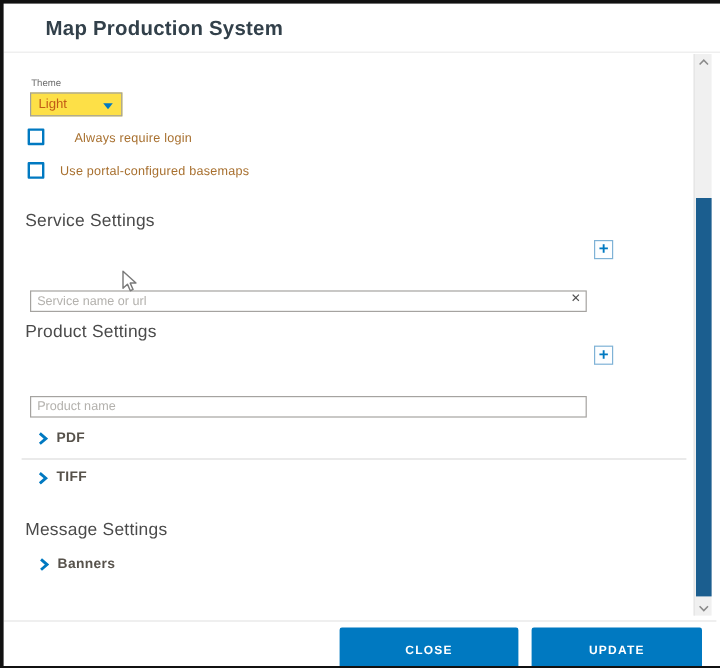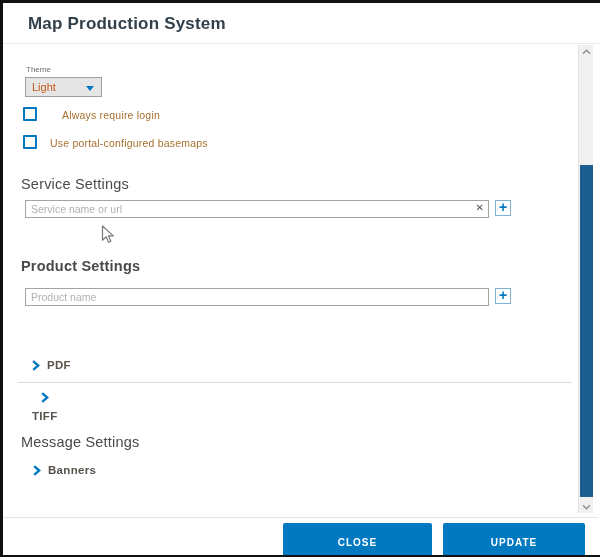--- a/index.html
+++ b/index.html
@@ -4,53 +4,53 @@
 <style>
   html,body{margin:0;padding:0;background:#fff;}
   *{box-sizing:border-box;font-family:"Liberation Sans",sans-serif;}
   .screen{position:relative;width:600px;height:557px;background:#fff;overflow:hidden;}
   .edge{position:absolute;background:#111;}
   .edge-top{left:0;top:0;width:600px;height:3px;}
   .edge-left{left:0;top:0;width:3px;height:557px;}
   .edge-bottom{left:0;top:555px;width:600px;height:2px;}
 
   .titlebar{position:absolute;left:3px;top:3px;width:597px;height:41px;background:#fff;border-bottom:1px solid #ececec;}
-  .title{position:absolute;left:25px;top:11px;font-size:17px;font-weight:600;color:#32404a;letter-spacing:.2px;}
+  .title{position:absolute;left:35px;top:11px;font-size:17px;font-weight:600;color:#32404a;letter-spacing:.2px;}
 
   .theme-label{position:absolute;left:26px;top:65px;font-size:8px;color:#6d6d6d;}
-  .theme-select{position:absolute;left:25px;top:77px;width:77px;height:20px;border:1px solid #9f9f9f;background:#e5e5e5;cursor:pointer;}
+  .theme-select{position:absolute;left:25px;top:77px;width:77px;height:20px;border:1px solid #9f9f9f;background:#fde047;cursor:pointer;}
   .theme-value{position:absolute;left:6px;top:3px;font-size:11px;color:#c25c17;}
   .caret{position:absolute;right:7px;top:8px;width:0;height:0;border-left:4px solid transparent;border-right:4px solid transparent;border-top:5px solid #0079c1;}
 
   .checkbox{position:absolute;width:14px;height:14px;border:2px solid #0079c1;border-radius:1px;background:#fff;cursor:pointer;}
   .cb1{left:23px;top:107px;}
   .cb2{left:23px;top:135px;}
   .cb-label{position:absolute;font-size:10.5px;color:#a8702f;letter-spacing:.2px;}
   .cbl1{left:62px;top:109px;}
   .cbl2{left:50px;top:137px;}
 
   .section-heading{position:absolute;left:21px;font-size:14.5px;color:#4a4a4a;letter-spacing:.2px;}
   .h-service{top:176px;}
-  .h-product{top:258px;font-weight:bold;}
+  .h-product{top:269px;}
   .h-export{top:331px;}
   .h-message{top:434px;}
 
-  .input-wrap{position:absolute;left:25px;width:464px;height:18px;}
+  .input-wrap{position:absolute;left:25px;width:464px;height:18px;margin-top:42px;}
   .iw-service{top:199px;}
   .iw-product{top:287px;}
   .text-input{width:100%;height:100%;border:1px solid #a5a3a0;padding:0 18px 0 5px;font-size:10.5px;color:#444;outline:none;}
   .text-input::placeholder{color:#b3b1ad;opacity:1;}
   .clear-x{position:absolute;right:5px;top:3px;font-size:10px;color:#4f4f4f;cursor:pointer;line-height:12px;}
   .add-btn{position:absolute;left:495px;width:16px;height:16px;border:1px solid #7fb2d6;background:#fdfeff;color:#0079c1;font-size:14px;font-weight:700;line-height:13px;text-align:center;cursor:pointer;}
   .add-service{top:200px;}
   .add-product{top:288px;}
 
   .tree-row{position:absolute;display:flex;align-items:center;gap:7px;cursor:pointer;}
   .row-pdf{left:32px;top:359px;}
-  .row-tiff{left:32px;top:392px;flex-direction:column;}
+  .row-tiff{left:32px;top:392px;}
   .row-banners{left:33px;top:464px;}
   .tree-label{font-size:11.5px;color:#57524b;letter-spacing:.3px;font-weight:bold;}
   .chev{display:inline-block;line-height:0;}
 
   .divider{position:absolute;left:18px;top:382px;width:554px;height:1px;background:#dcdcdc;}
   .footer-divider{position:absolute;left:3px;top:517px;width:594px;height:1px;background:#e4e4e4;}
 
   .btn{position:absolute;top:523px;height:38px;background:#0079c1;border:none;border-radius:2px;color:#fff;font-size:10px;font-weight:700;letter-spacing:1px;text-align:center;line-height:23px;cursor:pointer;}
   .btn-close{left:283px;width:149px;}
   .btn-update{left:443px;width:142px;}

